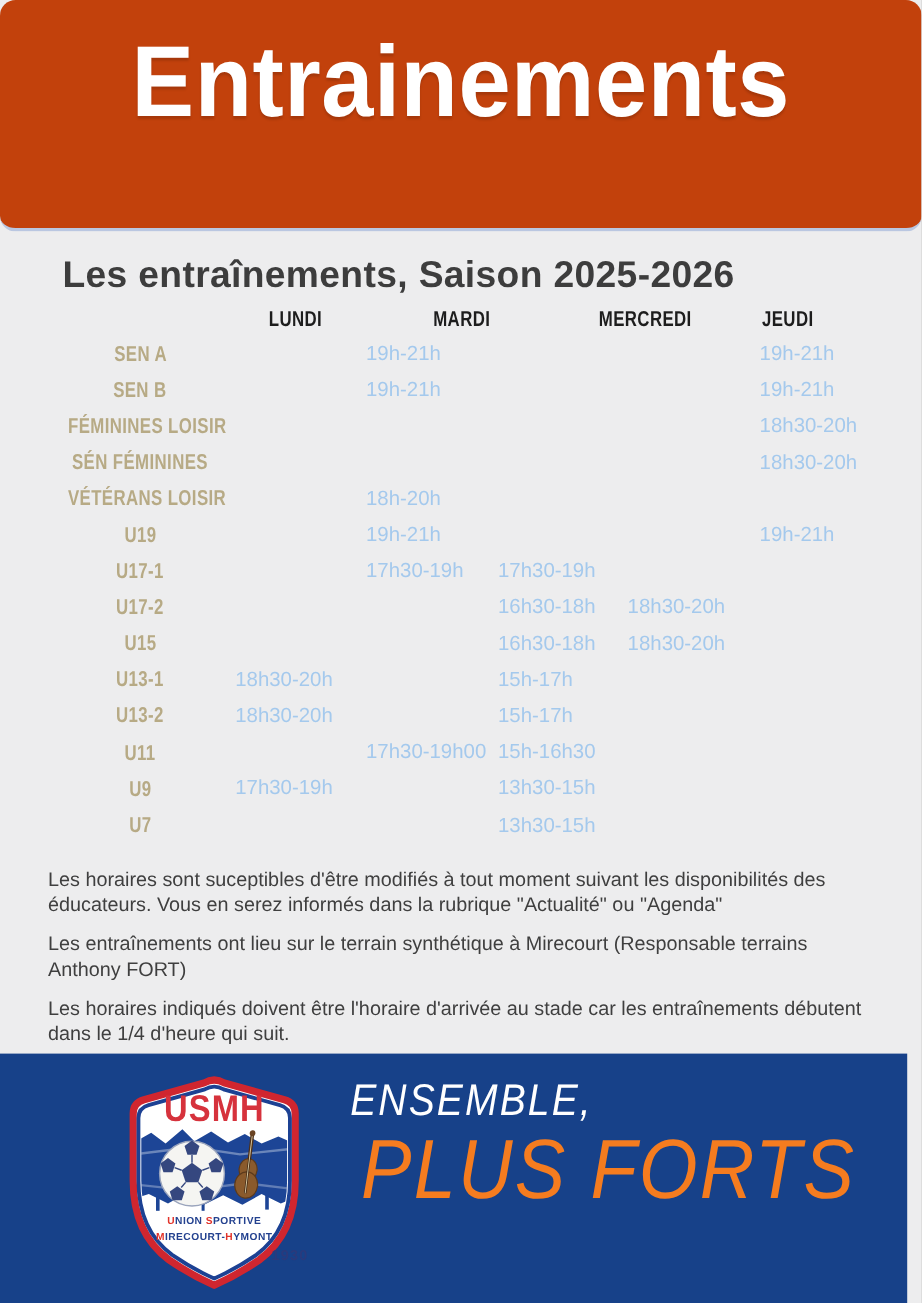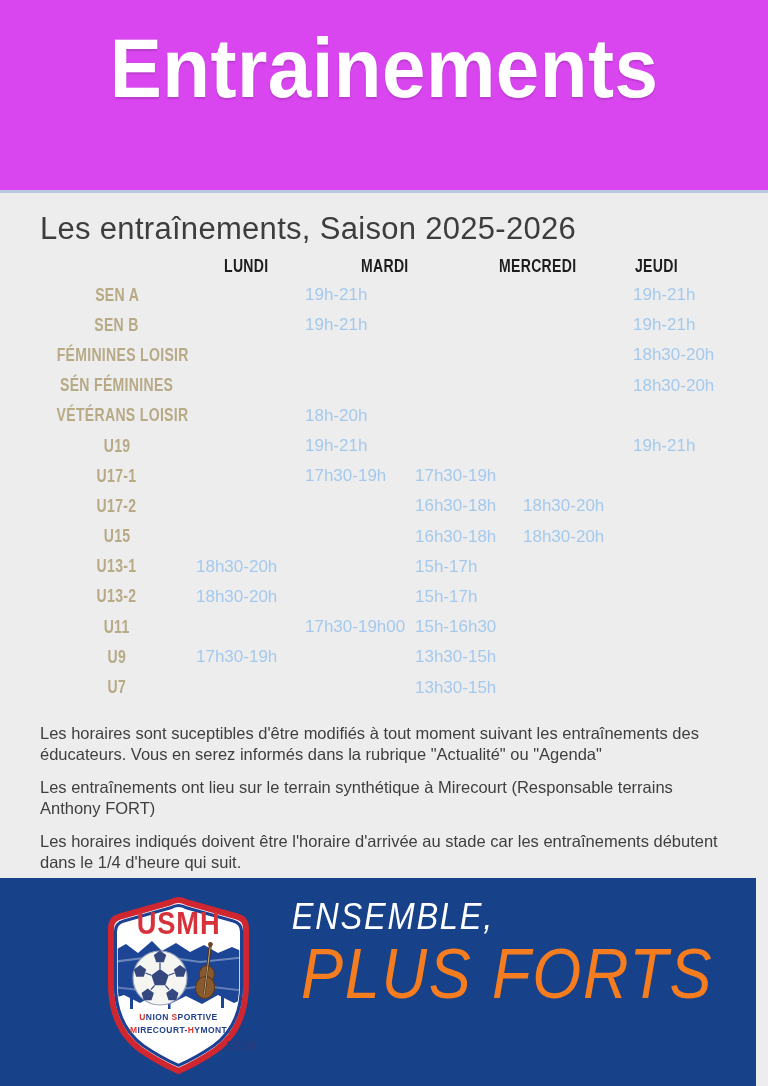--- a/index.html
+++ b/index.html
@@ -2,30 +2,30 @@
 <html><head>
 <meta charset="utf-8">
 <style>
   * { margin:0; padding:0; box-sizing:border-box; }
   html,body { background:#cfcfcf; }
   body { font-family:"Liberation Sans", sans-serif; }
   .page { position:relative; width:768px; height:1086px; margin:0 auto; background:#ededee; overflow:hidden; }
 
   
   .banner { position:absolute; top:0; left:0; right:0; height:193px;
-            background:#d946ef; border-bottom:3px solid #bac7e1;
-            display:flex; justify-content:center; }
+            background:#c2410c; border-bottom:3px solid #bac7e1;
+            display:flex; justify-content:center;border-radius:13px; }
   .banner-title { margin-top:26px; font-size:84px; font-weight:bold; color:#ffffff;
                   line-height:1; letter-spacing:0.5px; display:inline-block;
                   transform:scaleX(0.93); transform-origin:center top;
                   text-shadow:0 2px 2px rgba(0,0,0,0.15); white-space:nowrap; }
 
   
   .content { position:absolute; top:196px; left:0; right:0; height:682px; }
-  .schedule-title { margin:15px 0 0 40px; font-size:31px; font-weight:normal;
+  .schedule-title { margin:15px 0 0 52px; font-size:31px; font-weight:bold;
                     color:#3d3d3d; letter-spacing:0.3px; }
 
   .schedule { margin-top:6px; padding-left:38px; }
   .srow { display:grid; grid-template-columns:158px 109px 110px 108px 110px 97px;
           height:30.2px; align-items:center; }
   .srow.header { height:27px;gap:28px; }
   .cell { overflow:visible; white-space:nowrap; }
   .label-cell { text-align:center; }
   .cond { display:inline-block; transform:scaleX(0.78); transform-origin:left center; }
   .label-cell .cond { transform-origin:center center; }
@@ -186,21 +186,21 @@
         <div class="srow">
           <div class="cell label-cell"><span class="cond label-txt">U7</span></div>
           <div class="cell "></div>
           <div class="cell "></div>
           <div class="cell "><span class="time-txt">13h30-15h</span></div>
           <div class="cell "></div>
           <div class="cell "></div>
         </div>
       </div>
     <div class="notes">
-        <p>Les horaires sont suceptibles d'être modifiés à tout moment suivant les entraînements des éducateurs. Vous en serez informés dans la rubrique "Actualité" ou "Agenda"</p>
+        <p>Les horaires sont suceptibles d'être modifiés à tout moment suivant les disponibilités des éducateurs. Vous en serez informés dans la rubrique "Actualité" ou "Agenda"</p>
         <p>Les entraînements ont lieu sur le terrain synthétique à Mirecourt (Responsable terrains Anthony FORT)</p>
         <p>Les horaires indiqués doivent être l'horaire d'arrivée au stade car les entraînements débutent dans le 1/4 d'heure qui suit.</p>
       </div>
   </div>
 
   <div class="footer">
 
     <div class="logo">
       <svg width="157" height="186" viewBox="0 0 157 186">
         <defs>

